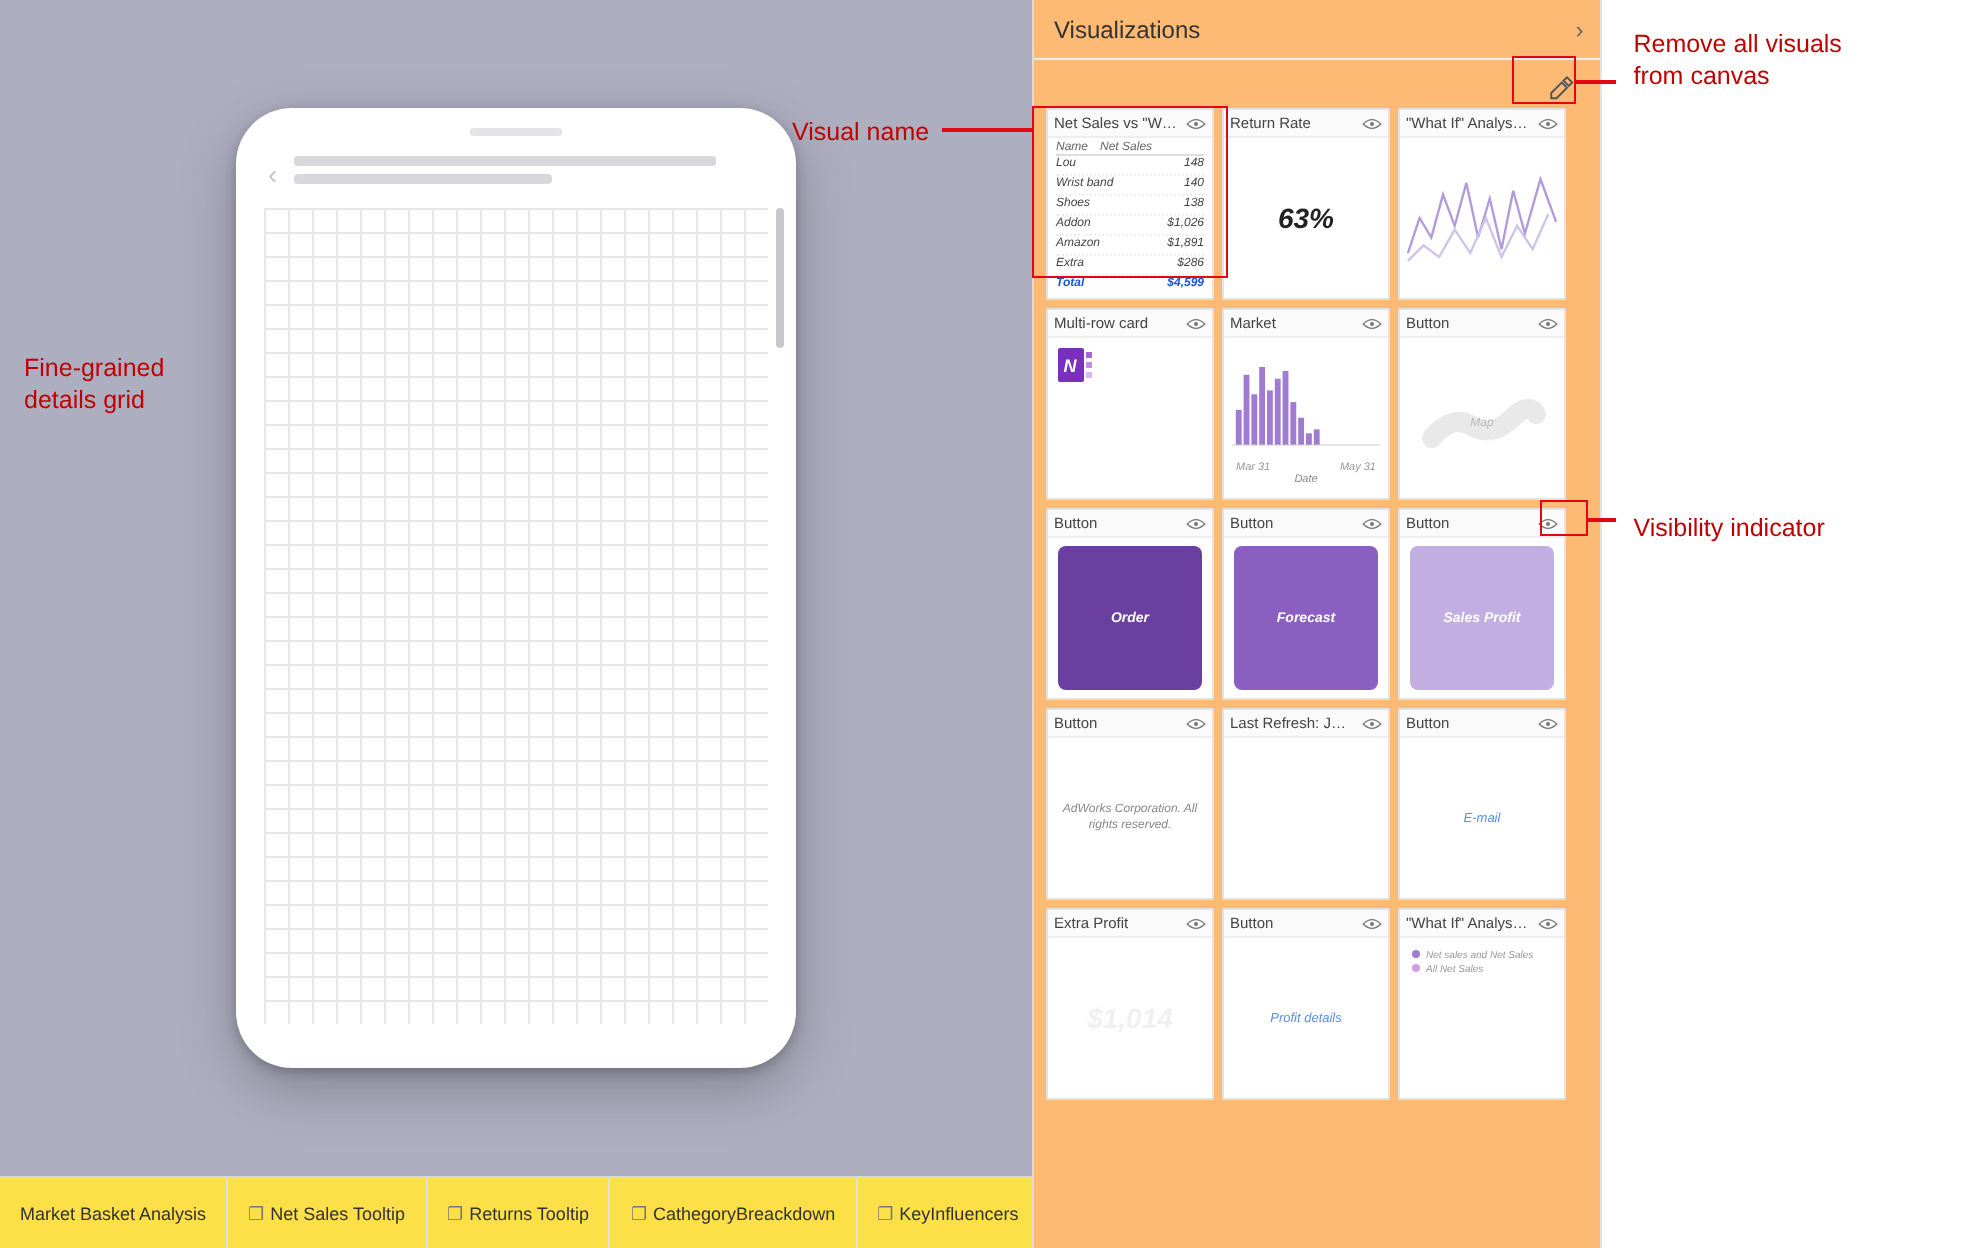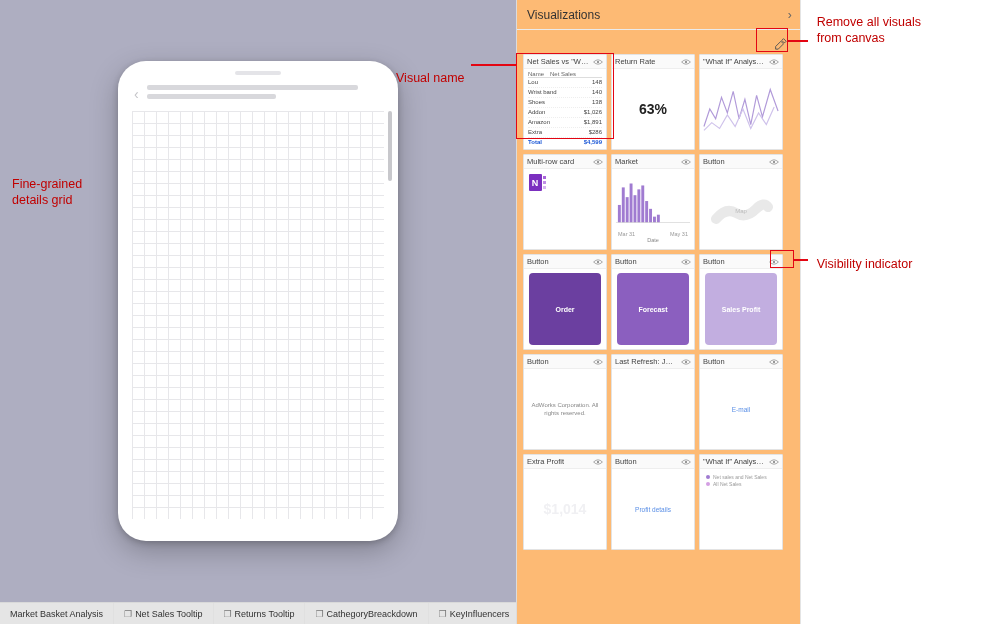--- a/index.html
+++ b/index.html
@@ -70,22 +70,22 @@
     background-image:
       linear-gradient(to right, #e7e7ea 1px, transparent 1px),
       linear-gradient(to bottom, #e7e7ea 1px, transparent 1px);
     background-size: 12px 12px;
   }
   .phone-scroll {
     position:absolute; right:-8px; top:0; width:4px; height:70px;
     background:#c8c8cc; border-radius:2px;
   }
   .bottom-tabs {
-    height: 22px;
-    background: #e5e5e5;
+    height: 36px;
+    background: #fde047;
     border-top:1px solid #d9d9d9;
     display:flex;
     align-items:stretch;
     font-size: 9px;
     color:#323232;
     overflow:hidden;
   }
   .bottom-tabs .tab {
     padding: 0 10px;
     display:flex;
@@ -158,20 +158,21 @@
   .tile-head .t { overflow:hidden; text-overflow:ellipsis; white-space:nowrap; max-width:62px; }
   .eye { flex-shrink:0; width:10px; height:8px; }
   .tile-body {
     flex:1;
     display:flex;
     align-items:center;
     justify-content:center;
     position:relative;
     font-size:8px;
     overflow:hidden;
+    font-style:italic;
   }
   
   .mini-table { width:100%; padding:2px 4px; font-size:6px; color:#444; }
   .mini-table .row { display:flex; justify-content:space-between; border-bottom:1px dotted #eee; padding:0 0; line-height:9px;}
   .mini-table .row.total { font-weight:700; color:#1a57d6; border-bottom:none;}
   .mini-table .thead { display:flex; justify-content:flex-start; gap:6px; font-size:6px; color:#666; border-bottom:1px solid #ddd; }
   .kpi-big { font-weight:700; font-size:14px; color:#222; }
   .faint-num { font-weight:600; font-size:14px; color:#f0f0f3; }
   .square-btn { width:72px; height:72px; border-radius:4px; display:flex;align-items:center;justify-content:center;color:#fff;font-size:7px;font-weight:600;}
   .purple-d { background:#6b3fa0; }
@@ -546,21 +547,21 @@
 
   <div class="anno-gutter">
     <div class="anno" style="top:14px;left:16px;white-space:pre;">Remove all visuals
 from canvas</div>
     <div class="anno" style="top:256px;left:16px;">Visibility indicator</div>
   </div>
 </div>
 
 <div class="anno" style="top:176px;left:12px;white-space:pre;">Fine-grained
 details grid</div>
-<div class="anno" style="top:70px;left:396px;">Visual name</div>
+<div class="anno" style="top:58px;left:396px;">Visual name</div>
 
 <div class="anno-box" style="top:53px;left:516px;width:98px;height:86px;"></div>
 <div class="anno-line" style="top:64px;left:471px;width:45px;"></div>
 
 <div class="anno-box" style="top:28px;left:756px;width:32px;height:24px;"></div>
 <div class="anno-line" style="top:40px;left:788px;width:20px;"></div>
 
 <div class="anno-box" style="top:250px;left:770px;width:24px;height:18px;"></div>
 <div class="anno-line" style="top:259px;left:794px;width:14px;"></div>
 

